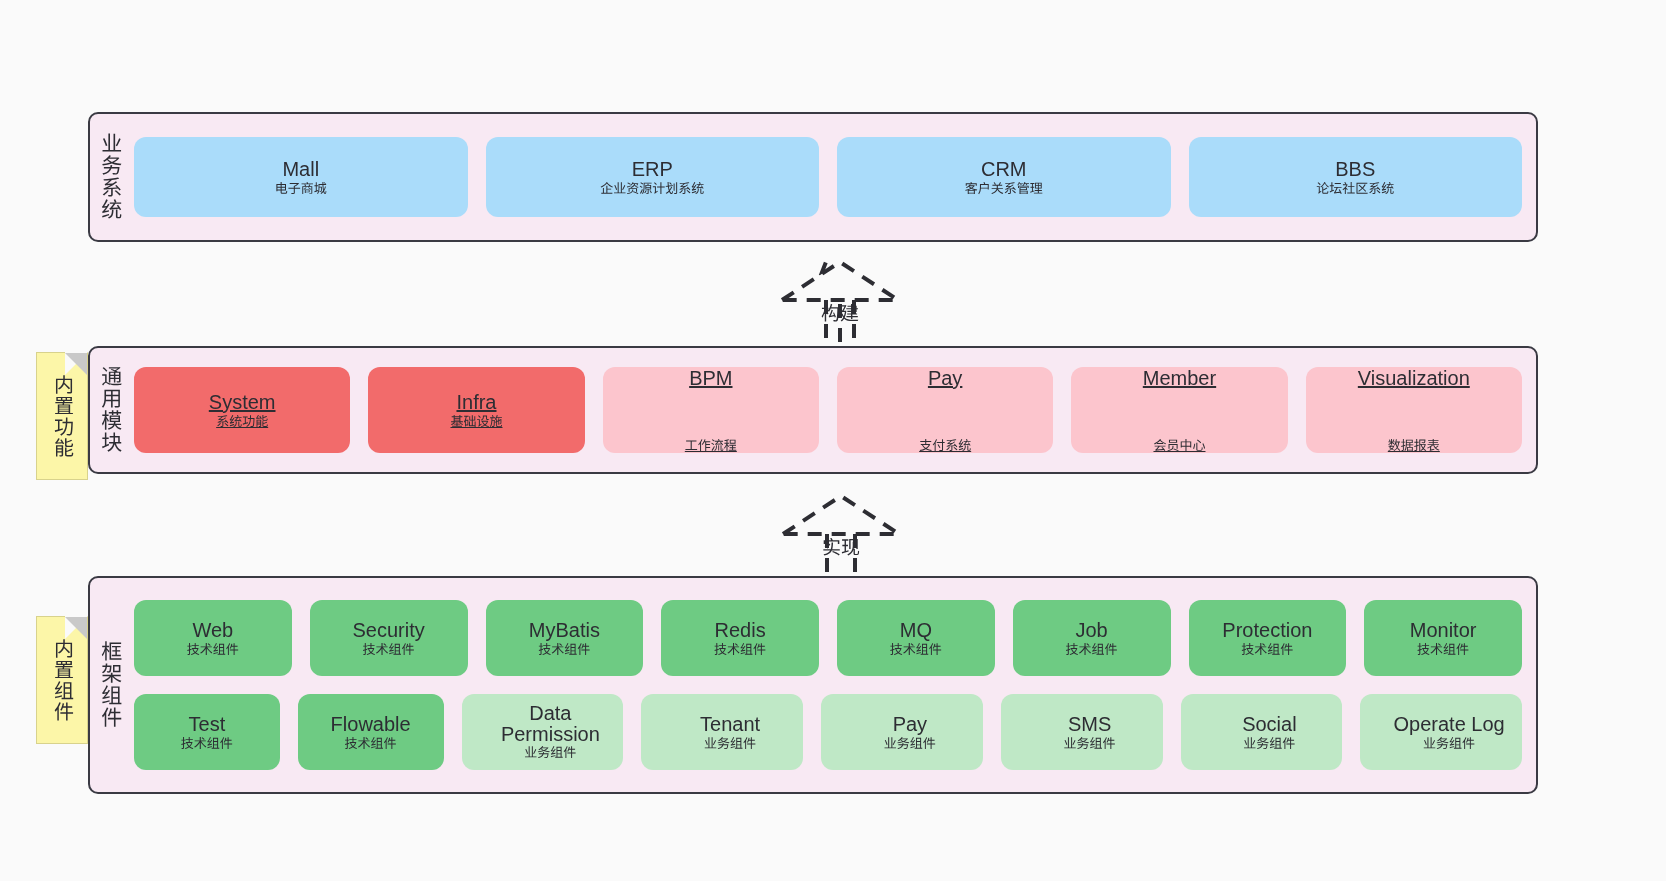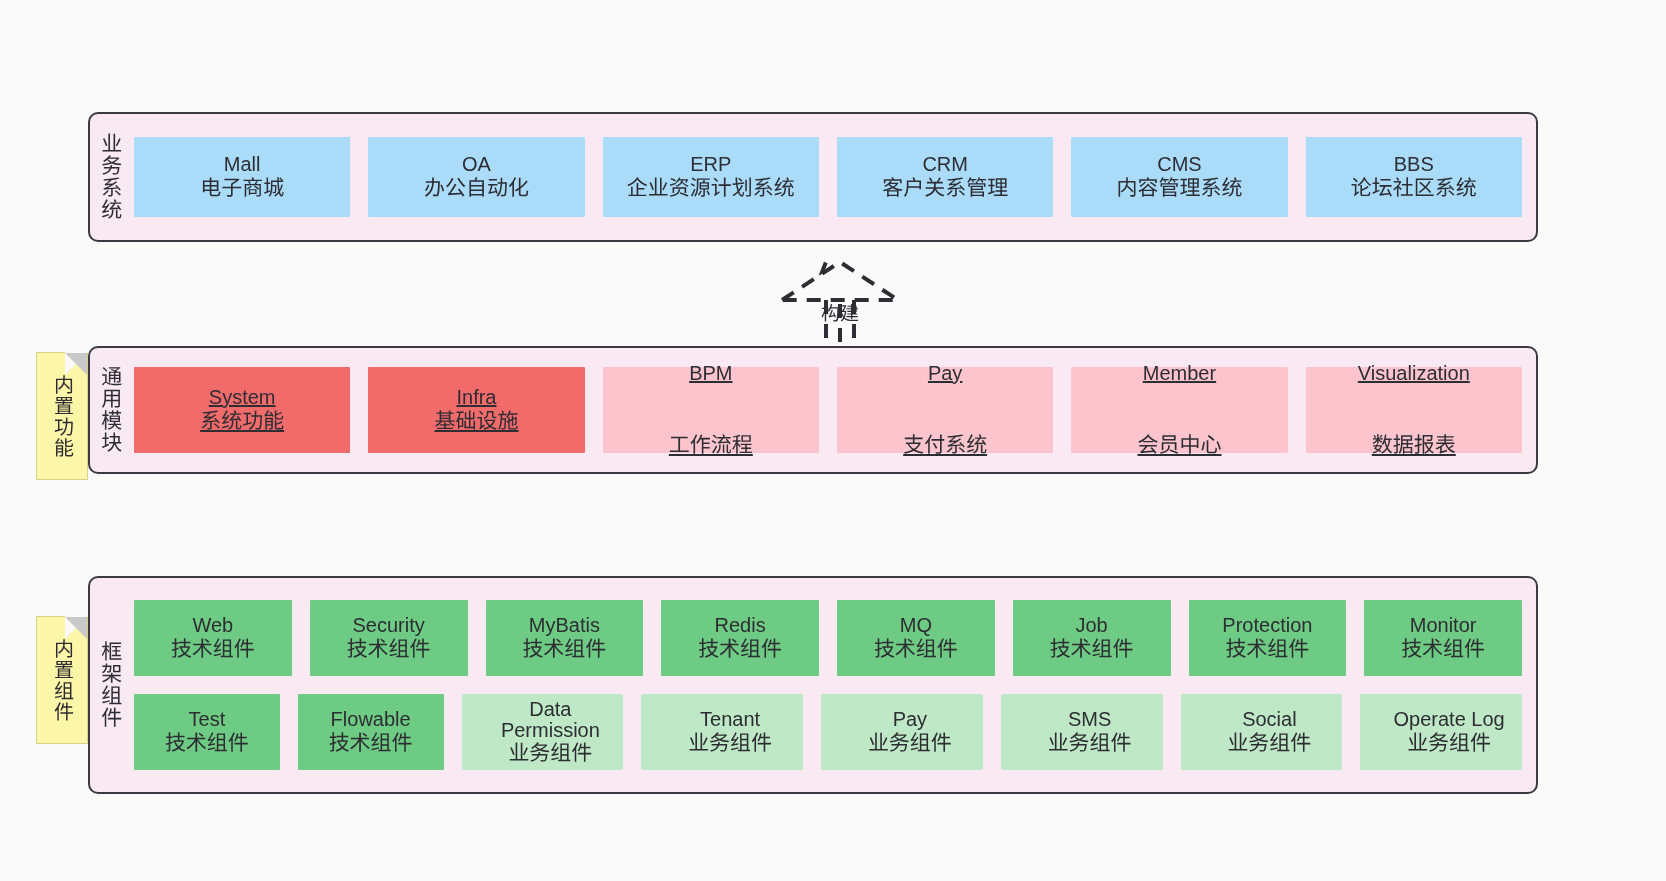--- a/index.html
+++ b/index.html
@@ -59,32 +59,32 @@
   .row {
     display: flex;
     flex-direction: row;
     gap: 18px;
   }
 
   
   .card {
     flex: 1 1 0;
     box-sizing: border-box;
-    border-radius: 1px;
+    border-radius: 12px;
     display: flex;
     flex-direction: column;
     align-items: center;
     justify-content: center;
     text-align: center;
     color: #2d2d33;
     line-height: 1.18;
     padding: 6px 8px;
   }
   .card .en { font-size: 20px; }
-  .card .cn { font-size: 21px; }
+  .card .cn { font-size: 13px; }
 
   .card.blue        { background: #aadcfa; }
   .card.red         { background: #f26b6b; }
   .card.pink        { background: #fcc5cd; gap: 48px; }
   .card.green       { background: #6ecb83; align-items: center; }
   .card.green-light { background: #bfe8c6; padding-left: 24px; }
 
   
   .h-biz   { height: 80px; }
   .h-mod   { height: 86px; text-decoration: underline; }
@@ -150,34 +150,26 @@
 
   <div class="layer" id="layer-business" style="left:88px; top:112px; width:1450px; height:130px;">
     <div class="layer-title">业务系统</div>
     <div class="layer-body">
       <div class="row">
         <div class="card blue h-biz">
           <span class="en">Mall</span>
           <span class="cn">电子商城</span>
         </div>
         <div class="card blue h-biz">
-          <span class="en">OA</span>
-          <span class="cn">办公自动化</span>
-        </div>
-        <div class="card blue h-biz">
           <span class="en">ERP</span>
           <span class="cn">企业资源计划系统</span>
         </div>
         <div class="card blue h-biz">
           <span class="en">CRM</span>
           <span class="cn">客户关系管理</span>
-        </div>
-        <div class="card blue h-biz">
-          <span class="en">CMS</span>
-          <span class="cn">内容管理系统</span>
         </div>
         <div class="card blue h-biz">
           <span class="en">BBS</span>
           <span class="cn">论坛社区系统</span>
         </div>
       </div>
     </div>
   </div>
 
   <div class="connector" style="left:760px; top:258px;">
@@ -220,20 +212,28 @@
           <span class="cn">会员中心</span>
         </div>
         <div class="card pink h-mod">
           <span class="en">Visualization</span>
           <span class="cn">数据报表</span>
         </div>
       </div>
     </div>
   </div>
 
+  <div class="connector" style="left:775px; top:492px;">
+    <svg width="160" height="100" viewBox="0 0 160 100">
+      <path d="M 8 42 L 66 4 L 124 42 Z" stroke="#2d2d33" stroke-width="4" fill="#fafafa" stroke-dasharray="14,10" stroke-linejoin="miter" transform="translate(0,0)"></path>
+      <path d="M 52 42 L 52 96 M 80 42 L 80 96" stroke="#2d2d33" stroke-width="4" fill="none" stroke-dasharray="14,10"></path>
+      <path d="M 52 96 L 80 96" stroke="#2d2d33" stroke-width="4" fill="none" stroke-dasharray="14,10"></path>
+    </svg>
+    <div class="conn-label" style="left:66px; transform:translateX(-50%);">实现</div>
+  </div>
 
   <div class="note" style="left:36px; top:616px; height:128px;">
     <span>内置组件</span>
   </div>
 
   <div class="layer" id="layer-framework" style="left:88px; top:576px; width:1450px; height:218px;">
     <div class="layer-title">框架组件</div>
     <div class="layer-body">
 
       <div class="row">

